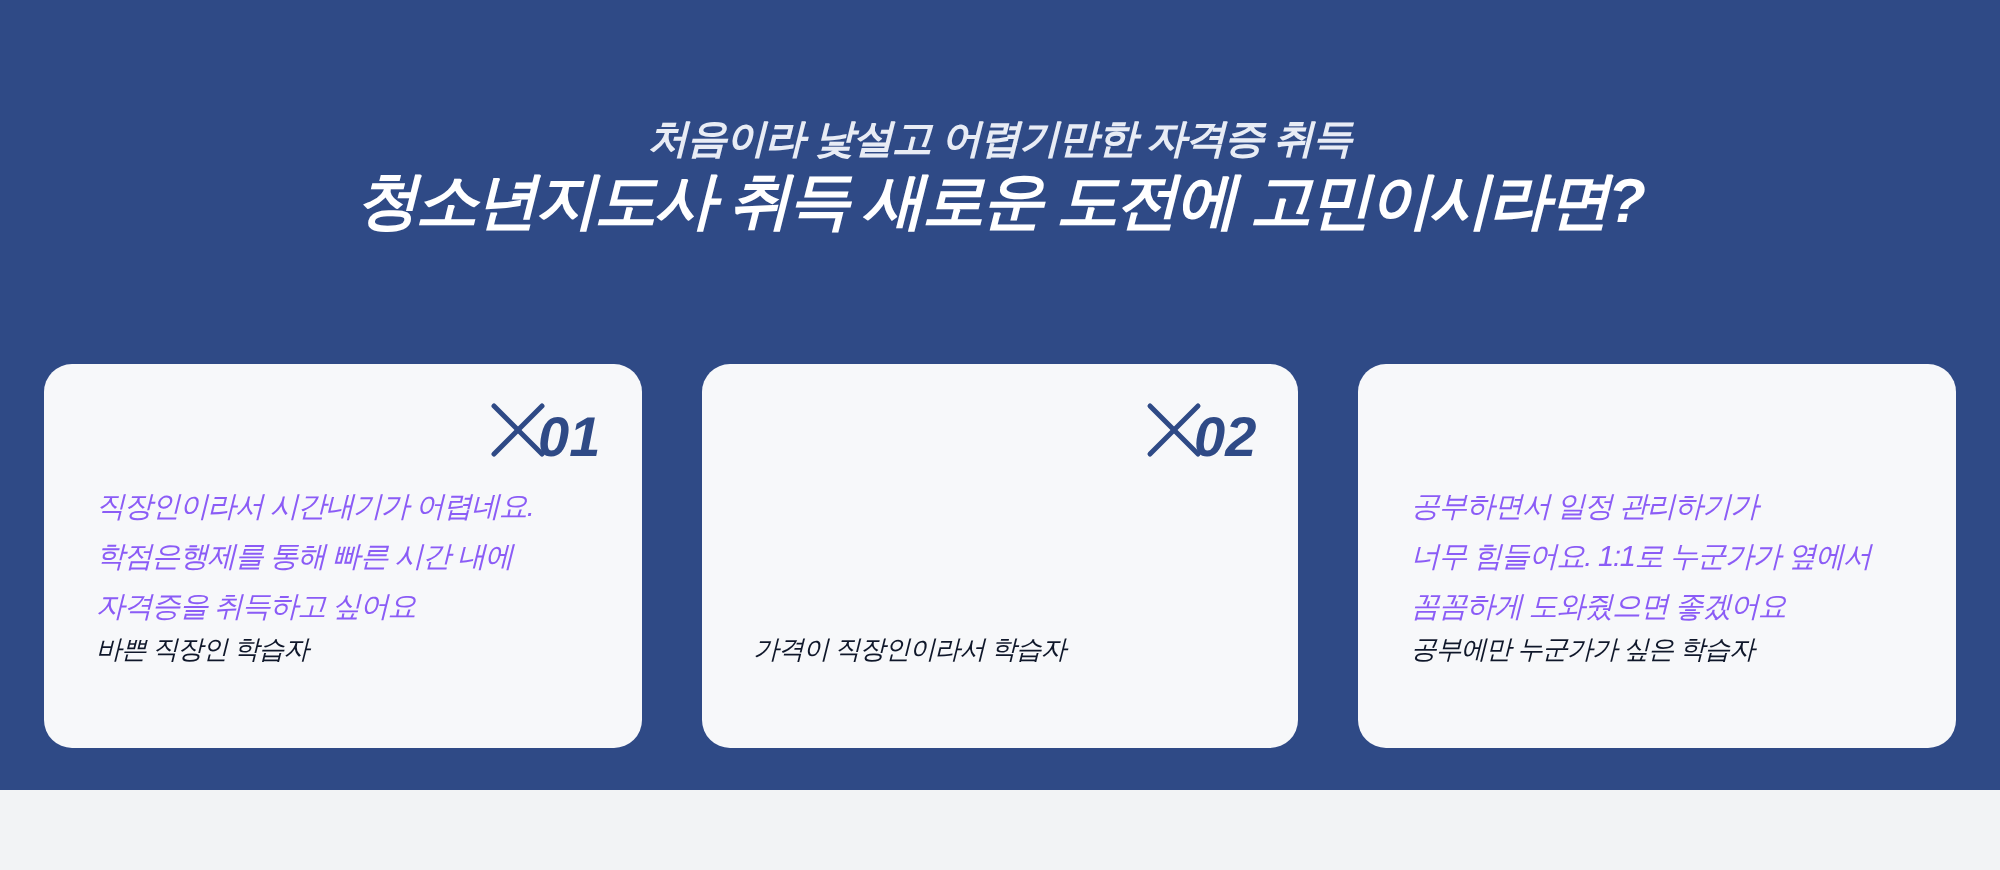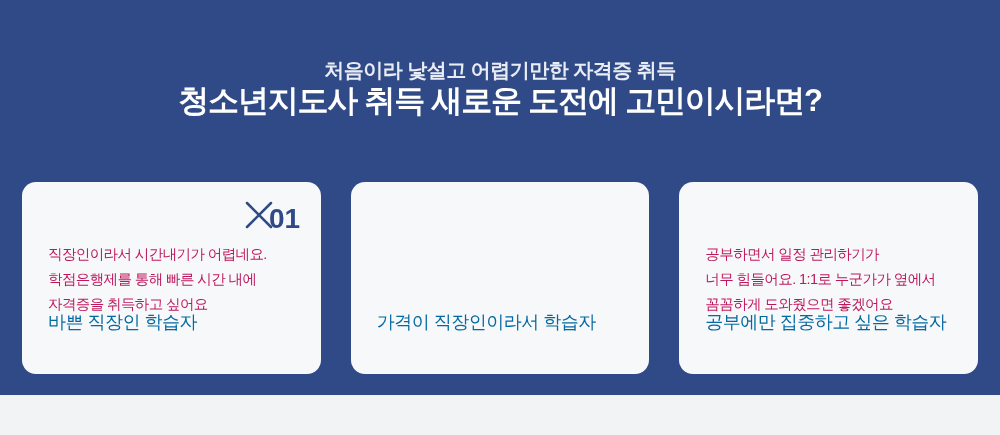--- a/index.html
+++ b/index.html
@@ -10,20 +10,21 @@
   }
   body {
     font-family: "Liberation Sans", "DejaVu Sans", sans-serif;
     background: #2f4a86;
   }
   .page {
     position: relative;
     width: 1000px;
     height: 435px;
     background: #2f4a86;
+    font-style: italic;
   }
   .bottom-strip {
     position: absolute;
     left: 0;
     right: 0;
     bottom: 0;
     height: 40px;
     background: #f2f3f5;
   }
   .header {
@@ -68,30 +69,30 @@
     top: 14px;
     right: 18px;
     width: 62px;
     height: 42px;
   }
   .card-num svg { display: block; }
   .card-body {
     margin-top: 36px;
     font-size: 14.5px;
     line-height: 1.72;
-    color: #be185d;
+    color: #8b5cf6;
     letter-spacing: -0.6px;
     white-space: pre-line;
   }
   .card-tag {
     position: absolute;
     left: 26px;
     bottom: 40px;
-    font-size: 18px;
-    color: #0369a1;
+    font-size: 13px;
+    color: #0f172a;
     letter-spacing: -0.5px;
   }
 </style>
 </head>
 <body>
 
 <div class="page">
 
   <div class="header">
     <div class="eyebrow">처음이라 낯설고 어렵기만한 자격증 취득</div>
@@ -110,26 +111,35 @@
           <text x="28" y="32" font-family="Liberation Sans, sans-serif" font-size="28" font-weight="700" fill="#2f4a86">01</text>
         </svg>
       </div>
       <div class="card-body">직장인이라서 시간내기가 어렵네요.
 학점은행제를 통해 빠른 시간 내에
 자격증을 취득하고 싶어요</div>
       <div class="card-tag">바쁜 직장인 학습자</div>
     </div>
 
     <div class="card">
+      <div class="card-num">
+        <svg width="62" height="42" viewBox="0 0 62 42" xmlns="http://www.w3.org/2000/svg">
+          <g stroke="#2f4a86" stroke-width="2.5" fill="none" stroke-linecap="round">
+            <line x1="6" y1="7" x2="30" y2="31"></line>
+            <line x1="30" y1="7" x2="6" y2="31"></line>
+          </g>
+          <text x="28" y="32" font-family="Liberation Sans, sans-serif" font-size="28" font-weight="700" fill="#2f4a86">02</text>
+        </svg>
+      </div>
       <div class="card-tag">가격이 직장인이라서 학습자</div>
     </div>
 
     <div class="card">
       <div class="card-body">공부하면서 일정 관리하기가
 너무 힘들어요. 1:1로 누군가가 옆에서
 꼼꼼하게 도와줬으면 좋겠어요</div>
-      <div class="card-tag">공부에만 집중하고 싶은 학습자</div>
+      <div class="card-tag">공부에만 누군가가 싶은 학습자</div>
     </div>
 
   </div>
 
   <div class="bottom-strip"></div>
 </div>
 
 </body></html>

